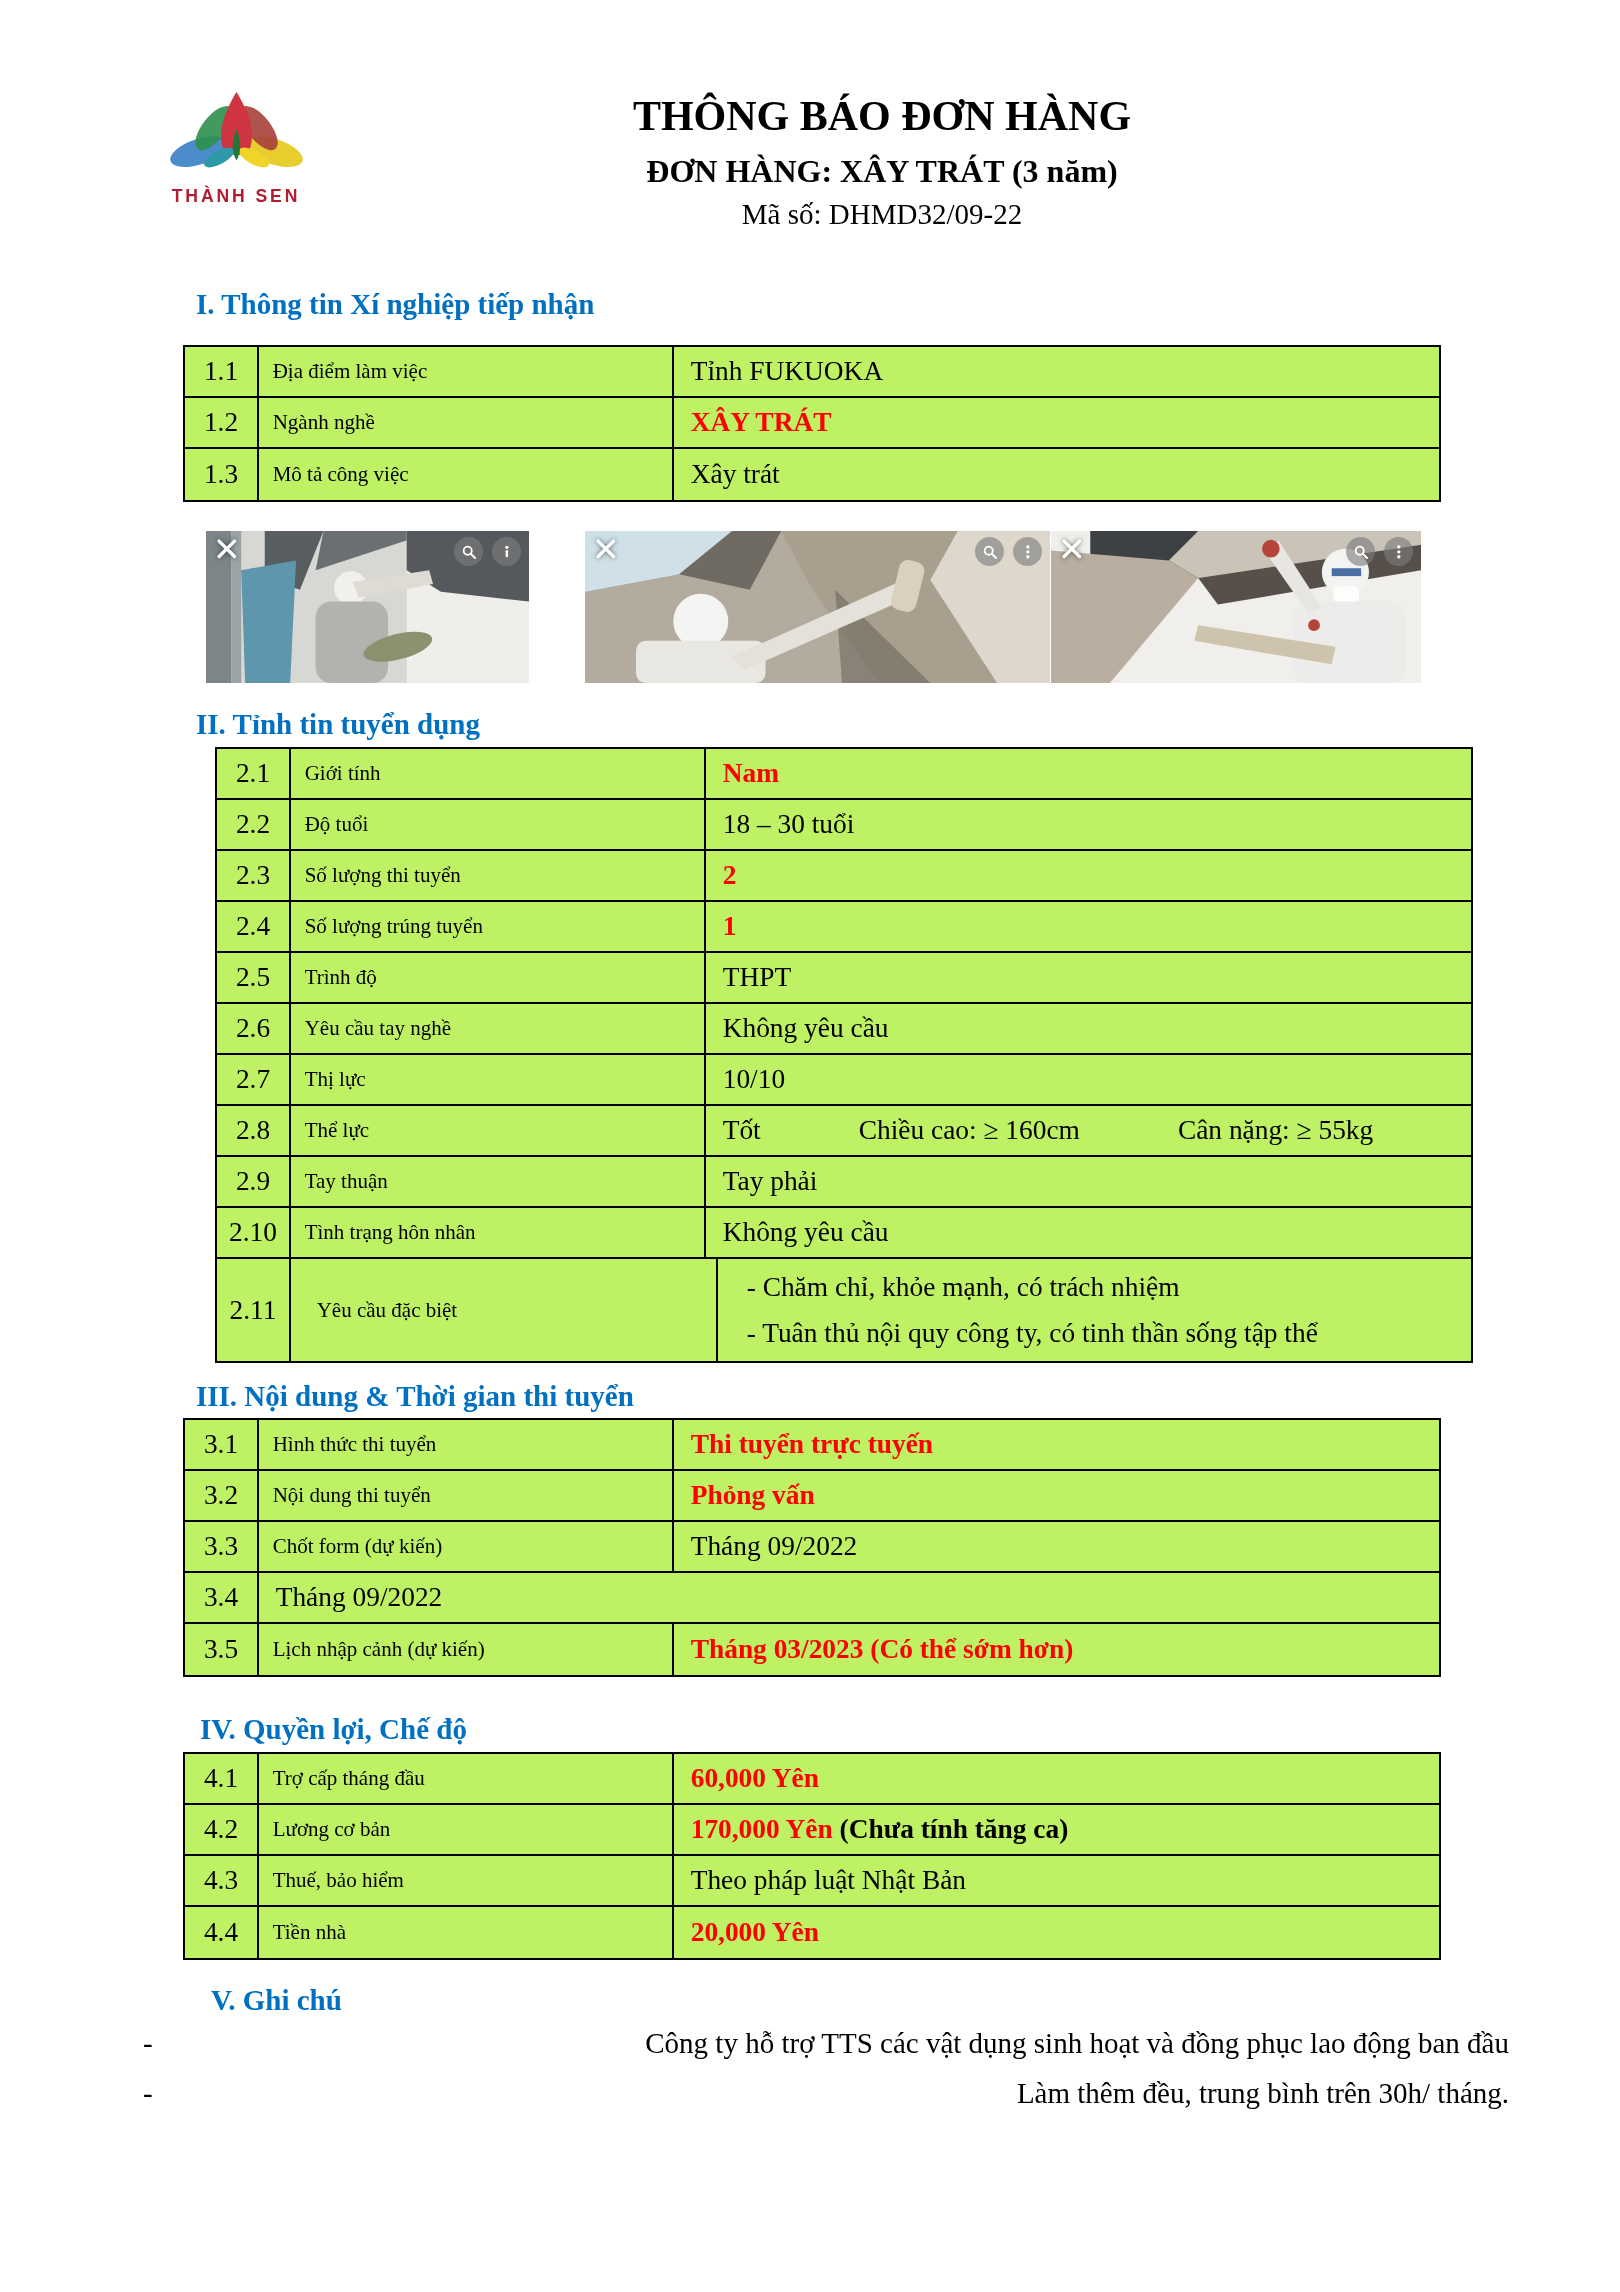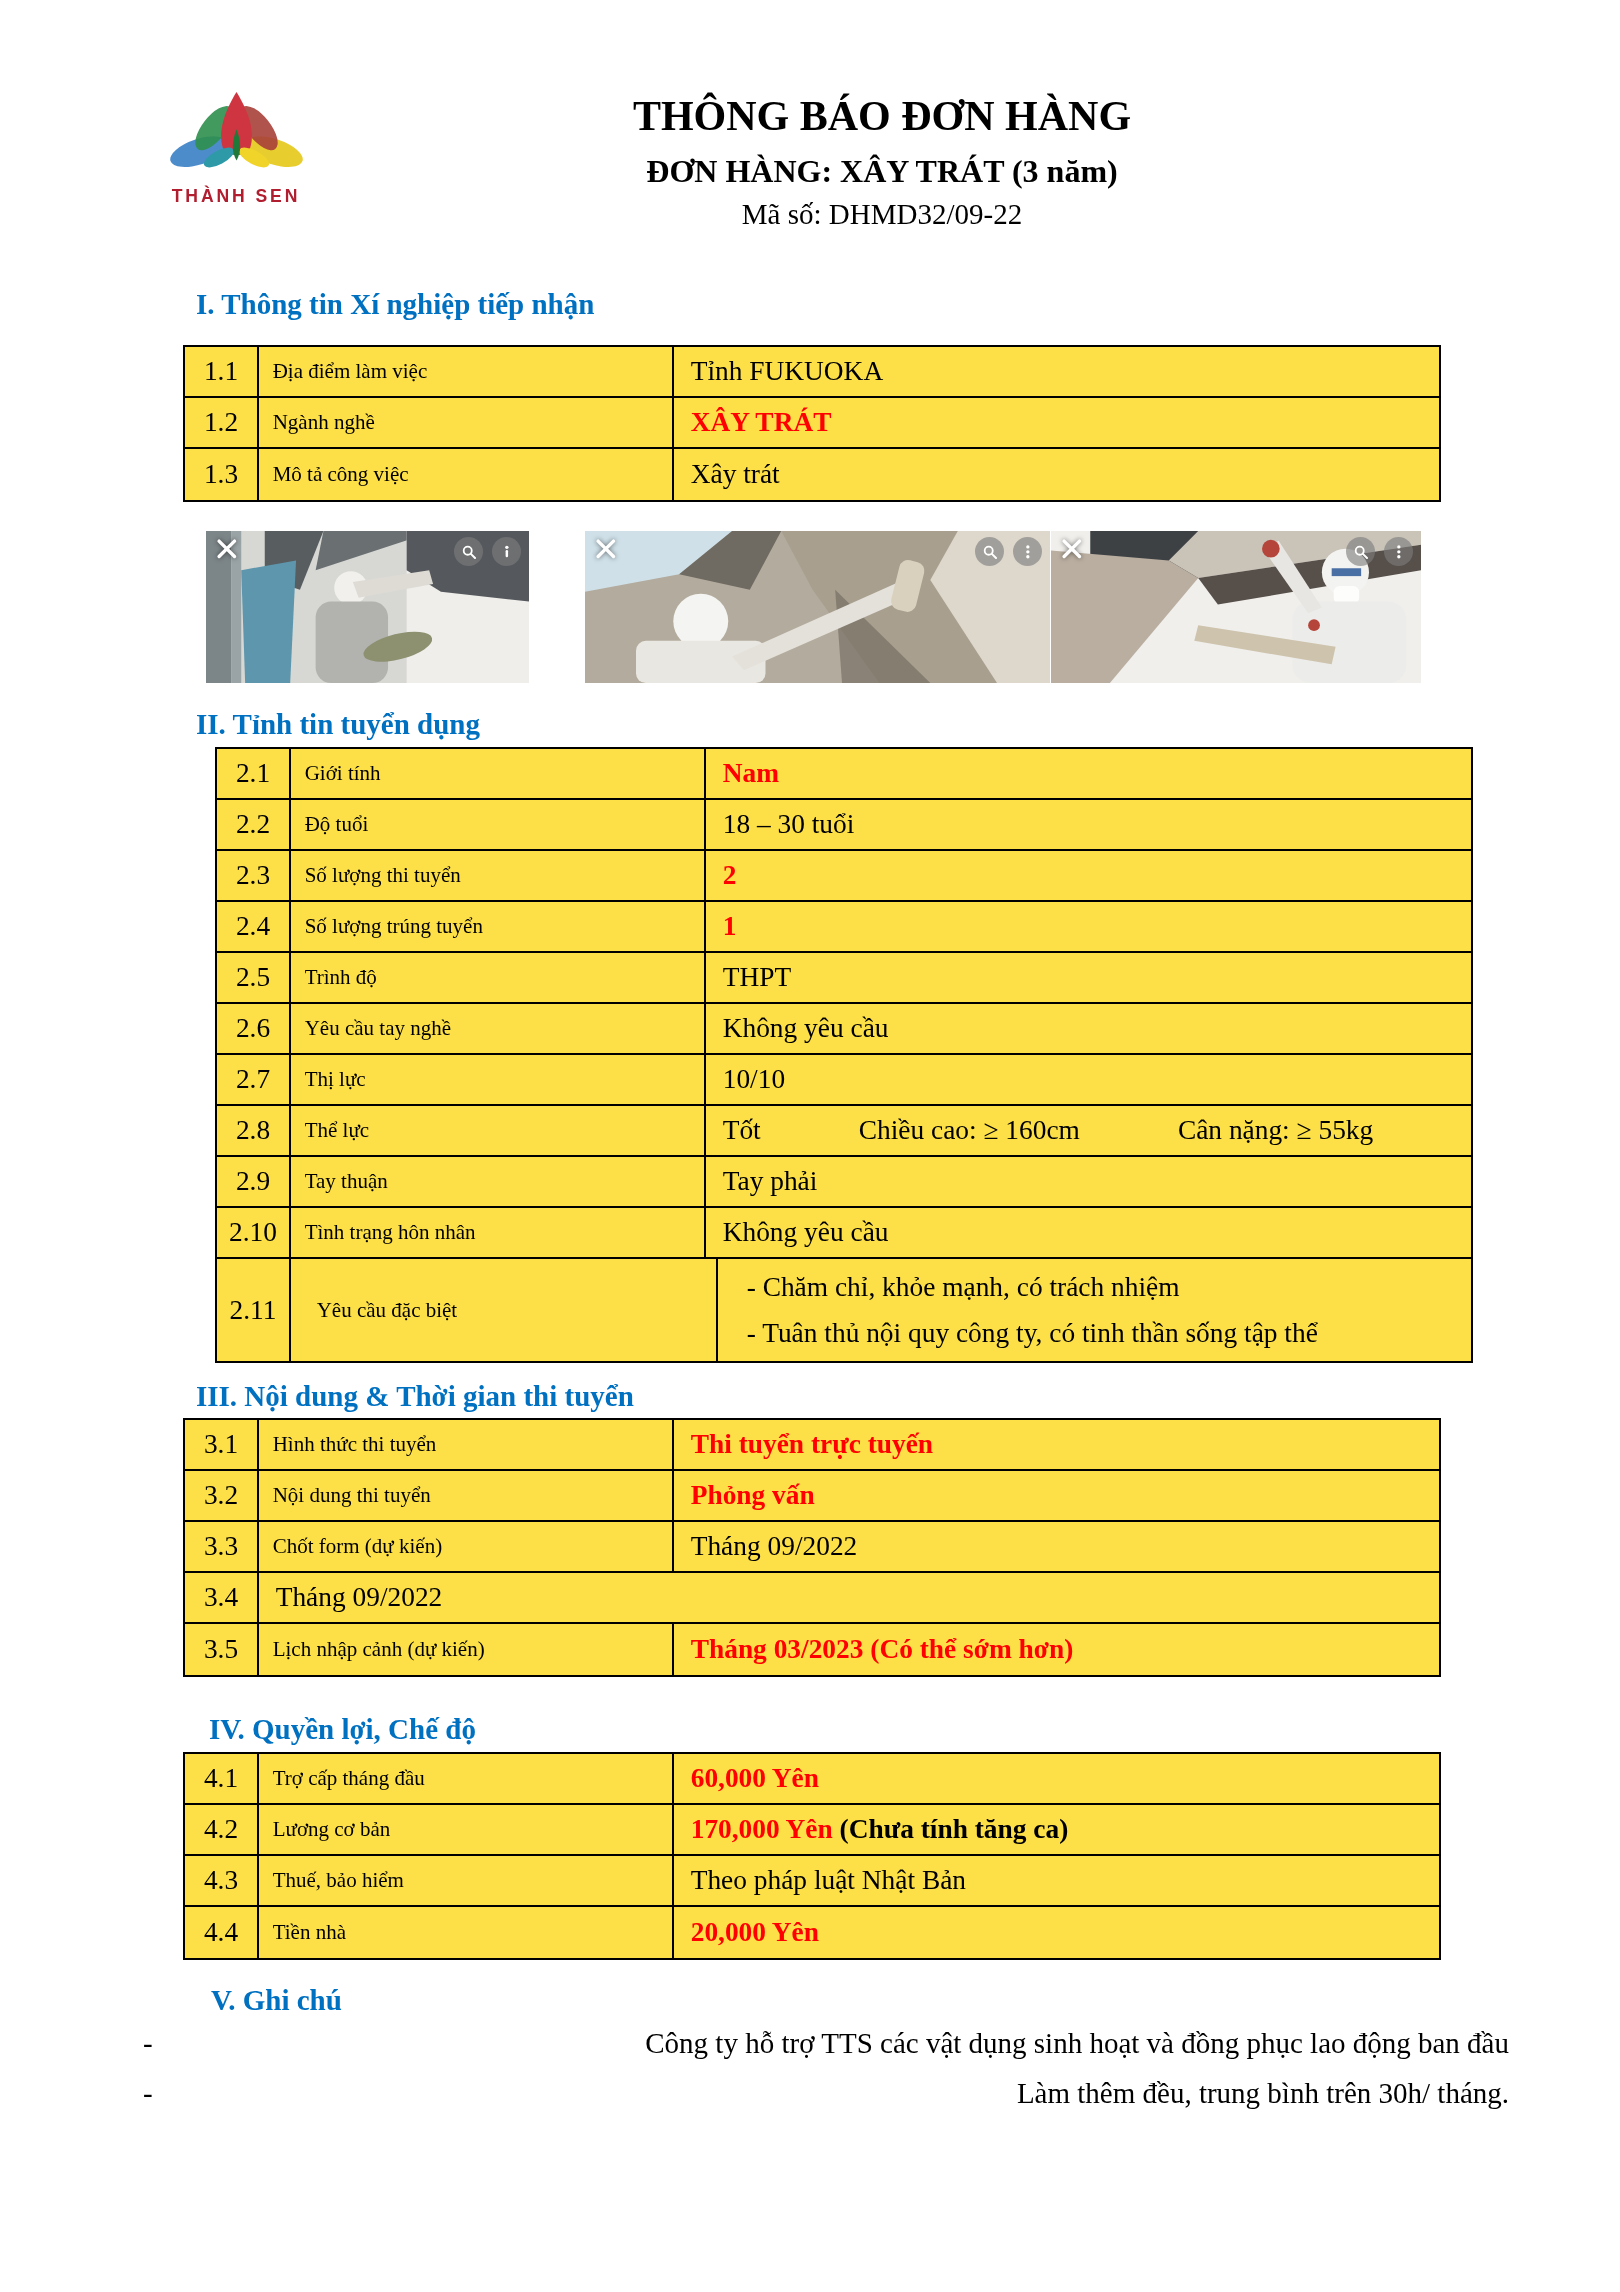--- a/index.html
+++ b/index.html
@@ -13,21 +13,21 @@
   .logo svg { display:block; margin:0 auto; }
   .logo-text { font-family:"Liberation Sans","DejaVu Sans",sans-serif; font-weight:bold;
                font-size:17.6px; letter-spacing:2.9px; color:#b01e30; margin-top:5.9px; }
   .titles { position:absolute; left:343px; top:92px; width:1078px; text-align:center; }
   .doc-title { font-size:42px; font-weight:bold; }
   .doc-subtitle { font-size:32px; font-weight:bold; margin-top:12.7px; }
   .doc-code { font-size:29px; margin-top:8.8px; }
   
   .sec-heading { position:absolute; font-size:29px; font-weight:bold; color:#0070c0; white-space:nowrap; }
   
-  .tbl { position:absolute; left:183px; width:1258px; border:2px solid #000; background:#fde047; }
+  .tbl { position:absolute; left:183px; width:1258px; border:2px solid #000; background:#bef264; }
   .trow { display:flex; height:51px; border-bottom:2px solid #000; }
   .trow:last-child { border-bottom:none;border-radius:17px; }
   .trow.tall { height:102px;gap:12px; }
   .c-num { width:74px; border-right:2px solid #000; display:flex; align-items:center;
            justify-content:center; font-size:27.4px; flex-shrink:0; }
   .c-label { width:415px; border-right:2px solid #000; display:flex; align-items:center;
              padding-left:13.7px; font-size:21px; flex-shrink:0; }
   .c-value { flex:1; display:flex; align-items:center; padding-left:16.7px; font-size:27.4px; }
   .c-value.multi { flex-direction:column; align-items:flex-start; justify-content:center; }
   .c-value .vline { line-height:46px; }
@@ -325,21 +325,21 @@
       </div>
       <div class="trow">
         <div class="c-num">3.5</div>
         <div class="c-label">Lịch nhập cảnh (dự kiến)</div>
         <div class="c-value">
           <span class="red">Tháng 03/2023 (Có thể sớm hơn)</span>
         </div>
       </div>
     </div>
 
-  <div class="sec-heading" style="left:209px; top:1713px;">IV. Quyền lợi, Chế độ</div>
+  <div class="sec-heading" style="left:200px; top:1713px;">IV. Quyền lợi, Chế độ</div>
   <div class="tbl" style="top:1752px;">
       <div class="trow">
         <div class="c-num">4.1</div>
         <div class="c-label">Trợ cấp tháng đầu</div>
         <div class="c-value">
           <span class="red">60,000 Yên</span>
         </div>
       </div>
       <div class="trow">
         <div class="c-num">4.2</div>

